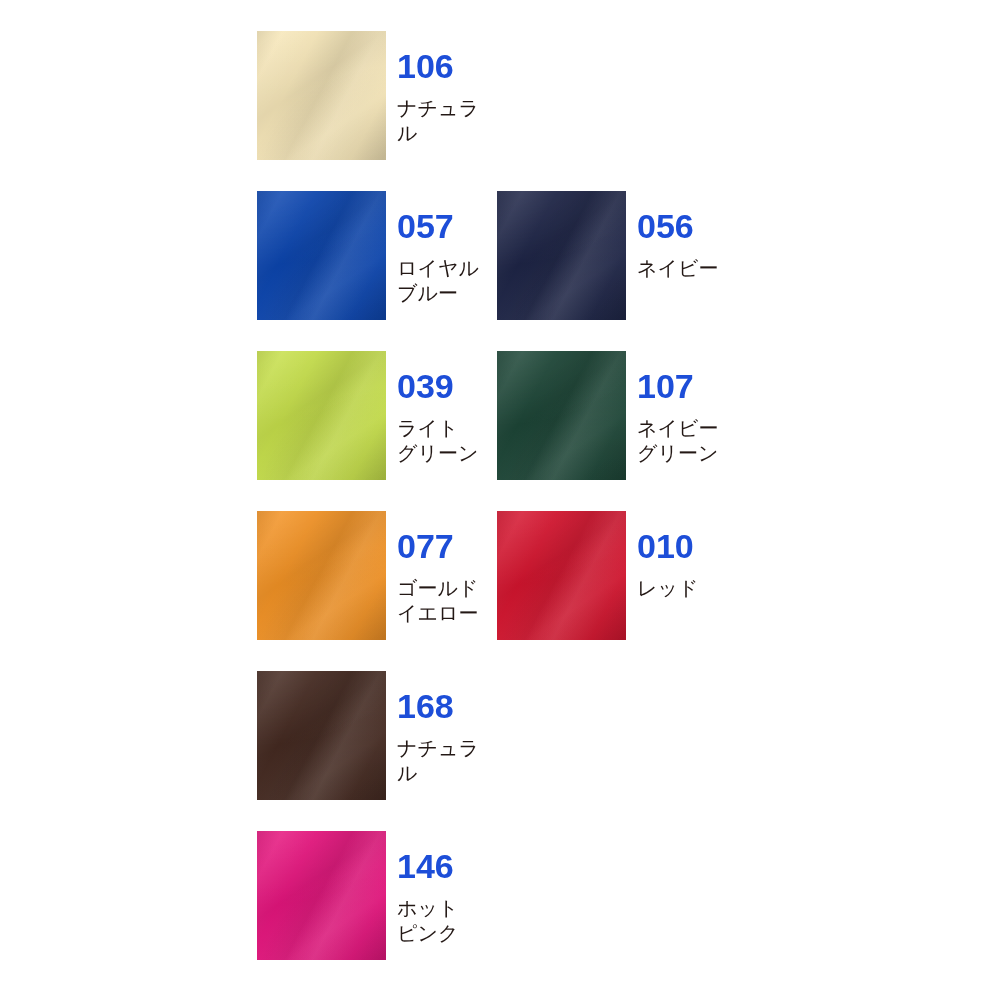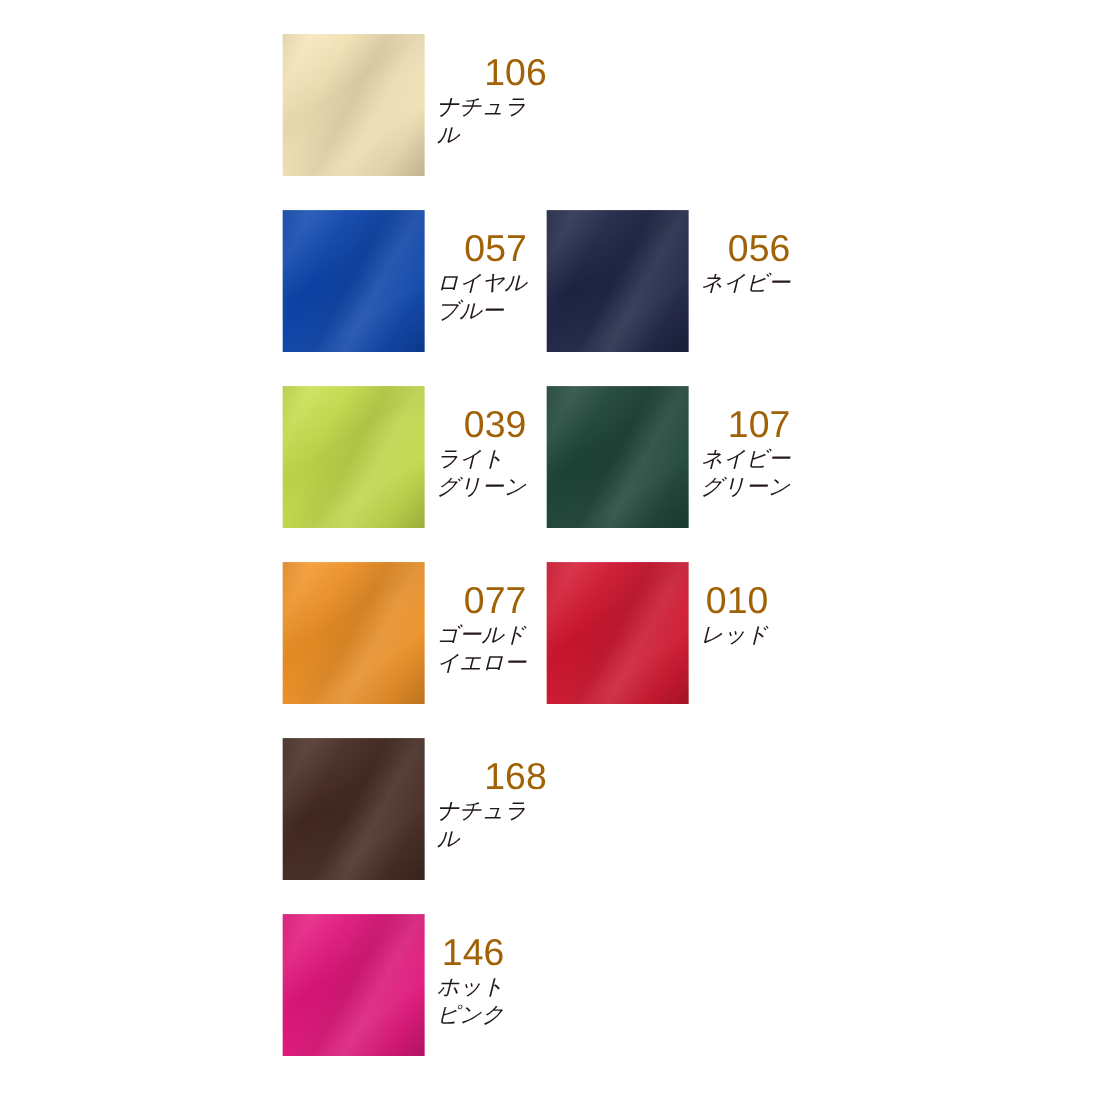--- a/index.html
+++ b/index.html
@@ -83,35 +83,33 @@
       rgba(0,0,0,0.12), rgba(0,0,0,0) 66%);
   }
 
   .labels {
     padding-left: 11px;
     padding-top: 17px;
   }
 
   .code {
     font-size: 34px;
-    font-weight: normal;
+    font-weight: bold;
     line-height: 36px;
     letter-spacing: 0px;
-    color: #a16207;
+    color: #1d4ed8;
     white-space: nowrap;
-    text-align: right;
   }
 
   .name {
     font-size: 20px;
     line-height: 25px;
     color: #231815;
     white-space: pre-line;
-    margin-top: 2px;
-    font-style: italic;
+    margin-top: 12px;
   }
 </style>
 </head>
 <body>
 
 <div id="swatch-grid">
     <div class="swatch-row">
       <div class="swatch-cell">
         <div class="chip" style="background-color: rgb(247, 231, 185);">
           <div class="fold a"></div>

